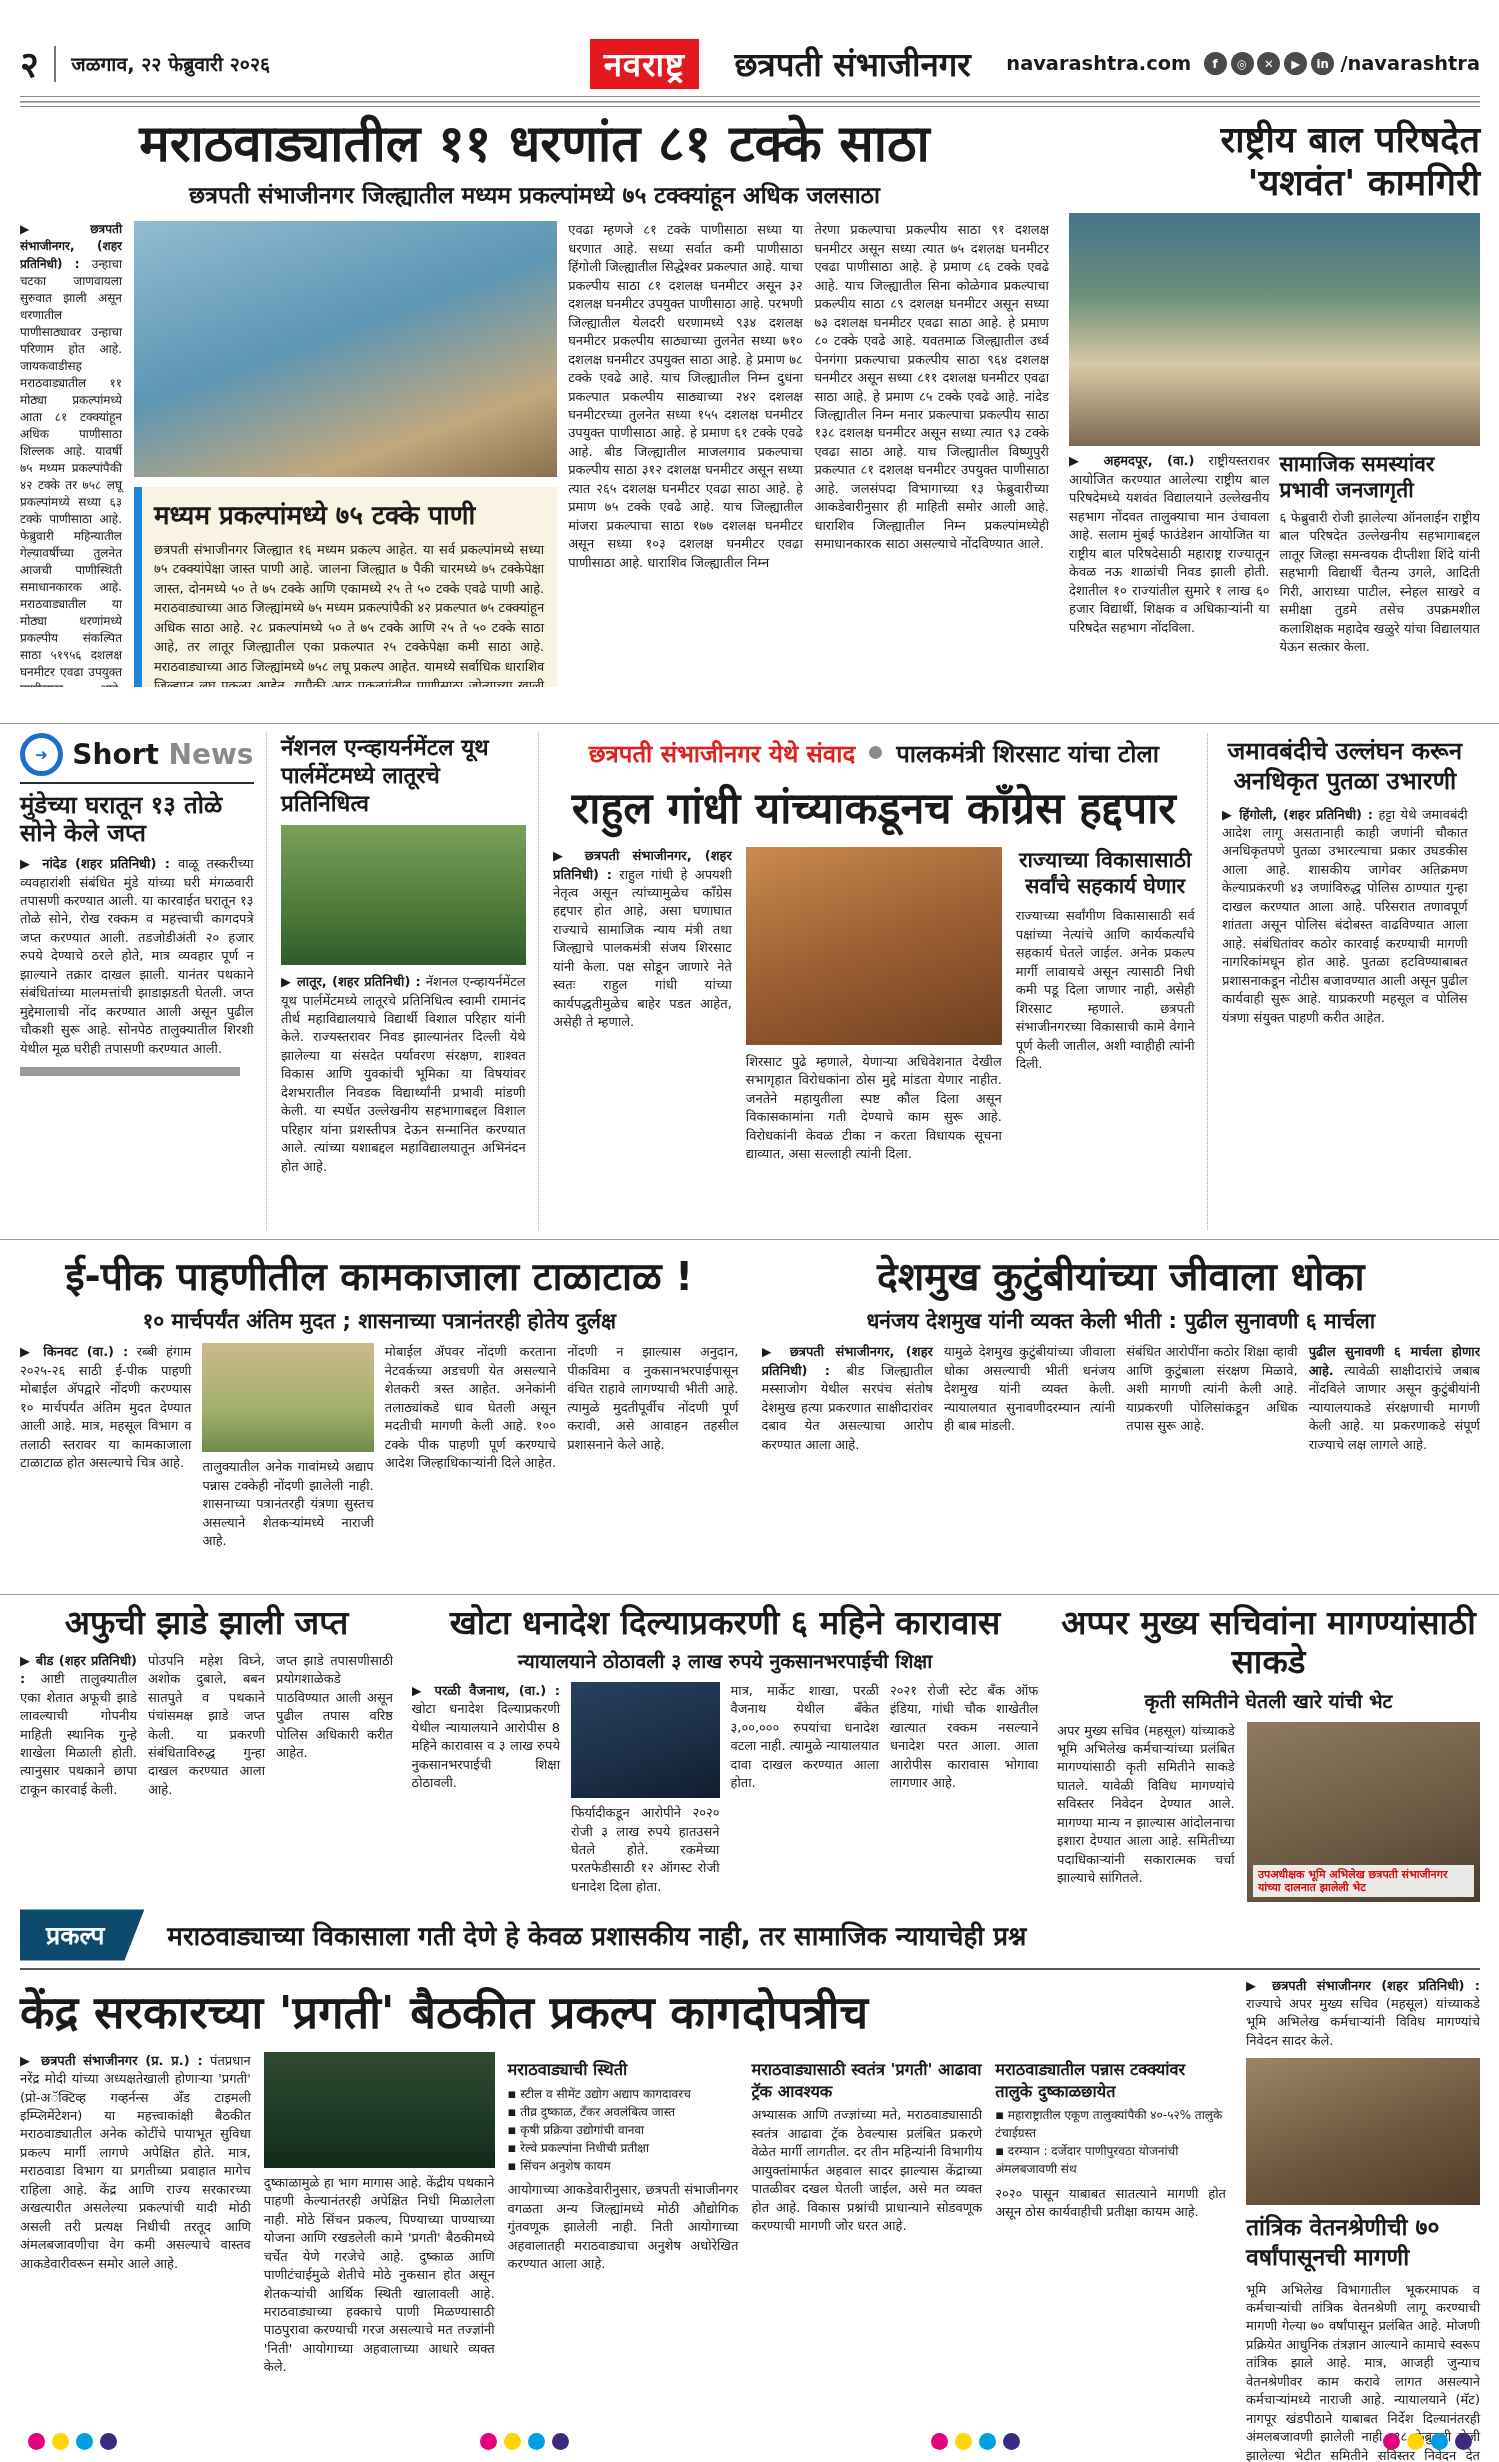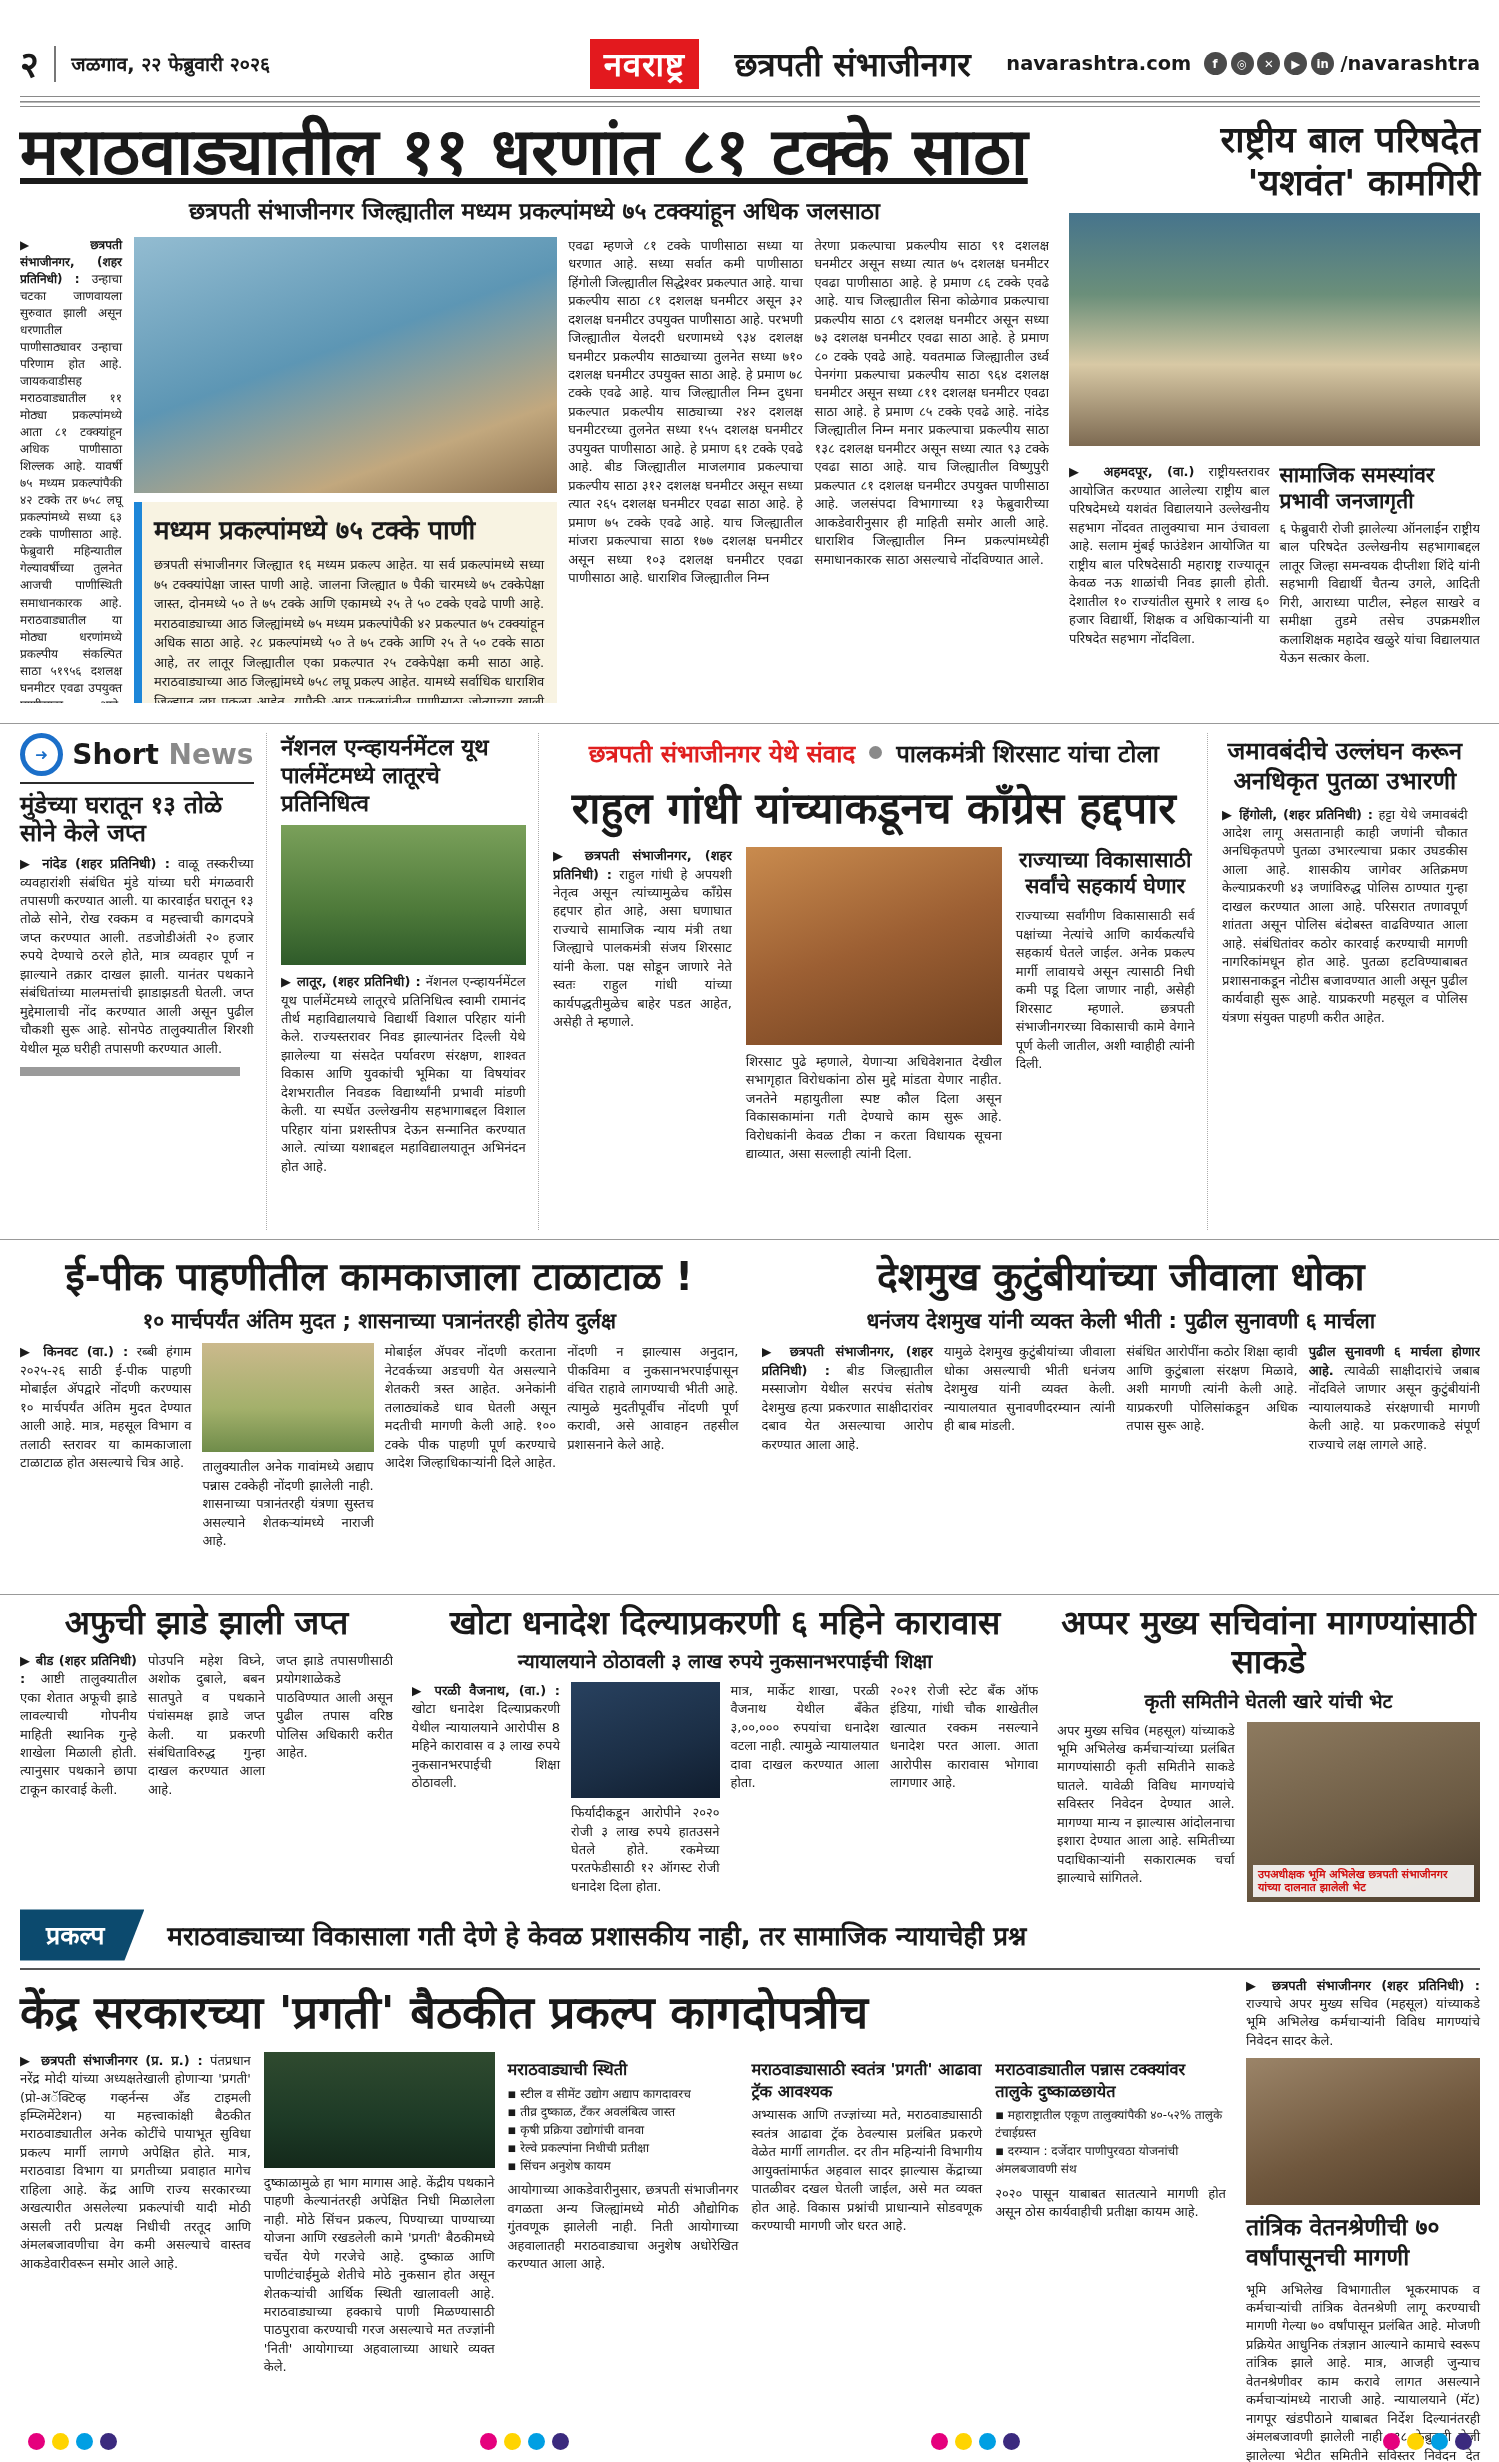--- a/index.html
+++ b/index.html
@@ -23,34 +23,34 @@
                border-bottom:1.6px solid #8a8a8a;
                background:linear-gradient(#8a8a8a,#8a8a8a) center/100% 1.6px no-repeat;}
   
   .body-txt{font-size:13px;line-height:1.42;text-align:justify;}
   .by{font-weight:700;}
   .photo{flex:none;}
   h1,h2,h3,h4{margin:0;}
   
   .sec1{display:grid;grid-template-columns:1029px 1fr;gap:20px;padding:6.2px 20px 0 20px;
         height:602px;overflow:hidden;}
-  .lead h1{font-size:65px;font-weight:800;text-align:left;line-height:1.1;margin:3.1px 0 6.2px;text-decoration:underline;}
+  .lead h1{font-size:51px;font-weight:800;text-align:center;line-height:1.1;margin:3.1px 0 6.2px;}
   .lead .subhead{font-size:23px;font-weight:700;text-align:center;margin:0 0 11px;}
   .lead-body{display:flex;gap:11.6px;height:466px;overflow:hidden;}
   .lead-c{flex:1;}
   .lead-c.first{flex:0 0 102px;font-size:12px;}
   .lead-mid{flex:0 0 423px;display:flex;flex-direction:column;gap:9.3px;}
   .photo-dam{height:256px;background:linear-gradient(160deg,#93bcd1 0%,#5d96b4 45%,#c2a87e 78%,#8a6f4e 100%);}
   .infobox{flex:1;background:#f8f3e2;border-left:8.5px solid #1d86d8;padding:9.3px 12.4px;overflow:hidden;}
   .infobox h3{font-size:26px;font-weight:800;margin:0 0 7.8px;}
   .infobox p{margin:0;font-size:13px;line-height:1.5;text-align:justify;}
   .story-parishad h2{font-size:36px;font-weight:800;text-align:right;line-height:1.2;
                      white-space:pre-line;margin:4.7px 0 9.3px;}
   .photo-parishad{height:233px;background:linear-gradient(180deg,#46748c 0%,#6b8f7a 35%,#d8c9a5 65%,#7d6a52 100%);}
-  .parishad-cols{display:flex;gap:10px;margin-top:17px;height:233px;overflow:hidden;}
+  .parishad-cols{display:flex;gap:10px;margin-top:6px;height:233px;overflow:hidden;}
   .parishad-cols>div{flex:1;}
   .p-sub{font-size:21px;font-weight:800;line-height:1.2;margin:0 0 6.2px;}
   
   .sec2{display:grid;grid-template-columns:247px 258px 1fr 258px;gap:14px;
         padding:9.3px 20px;border-top:1.6px solid #999;margin-top:7.8px;height:497px;overflow:hidden;}
   .sec2>div{border-right:0.8px dotted #aaa;padding-right:12.4px;}
   .sec2>div:last-child{border-right:none;}
   .sn-head{display:flex;align-items:center;gap:9.3px;border-bottom:2.3px solid #2b2b2b;
            padding-bottom:6.2px;margin-bottom:7.8px;}
   .sn-icon{width:33px;height:33px;border-radius:50%;border:5.4px solid #1b6fc9;color:#1b6fc9;

